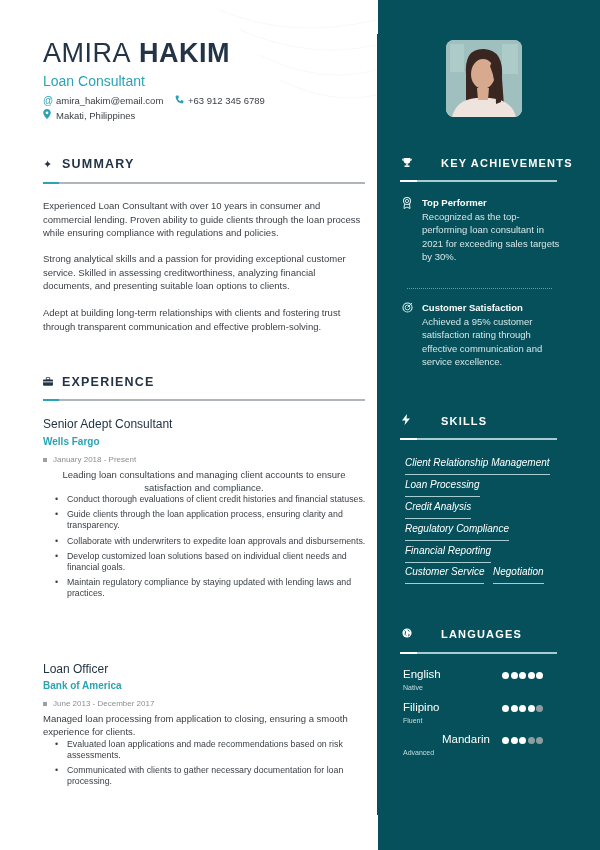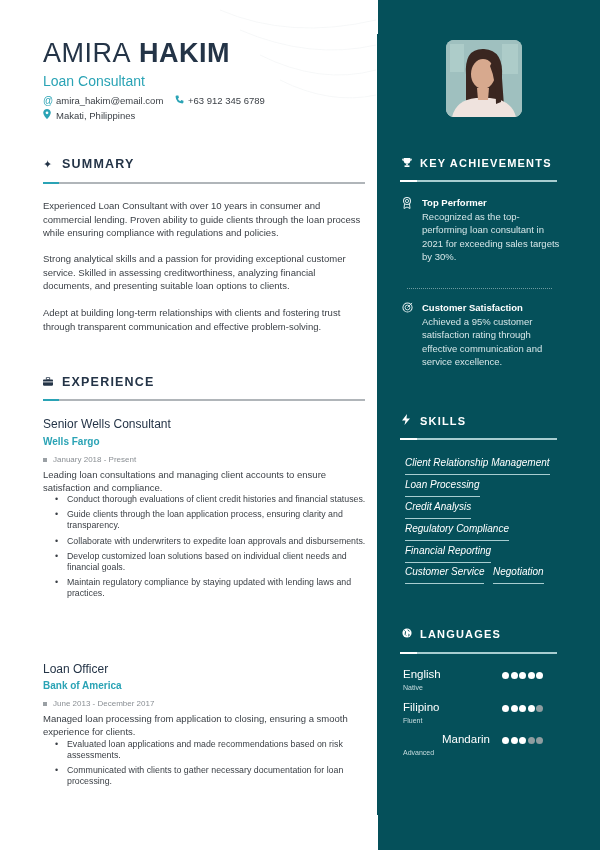--- a/index.html
+++ b/index.html
@@ -56,21 +56,21 @@
 
   
   .photo {
     position: absolute; left: 446px; top: 40px; width: 76px; height: 77px; border-radius: 8px; overflow: hidden;
     background: linear-gradient(180deg, #a9c6c4 0%, #8bb3b1 60%, #e9ddd6 100%);
   }
 
   
   .side-head { position: absolute; left: 402px; display: flex; align-items: center; }
   .side-head .ic { font-size: 10px; color: #ffffff; width: 18px; }
-  .side-head .title { font-size: 11px; font-weight: 700; letter-spacing: 1.2px; color: #ffffff; }
+  .side-head .title { font-size: 11px; font-weight: 700; letter-spacing: 1.2px; color: #ffffff; margin-left: 21px; }
   .side-rule { position: absolute; left: 400px; width: 157px; height: 1.5px; background: #a8cdd0; }
   .side-rule::before { content: ""; position: absolute; left: 0; top: -0.5px; width: 17px; height: 2.5px; background: #ffffff; }
 
   .ach { position: absolute; left: 402px; width: 160px; }
   .ach .ic { position: absolute; left: 0; top: 0; font-size: 10px; color: #dfecee; }
   .ach .t { position: absolute; left: 20px; top: 0; font-size: 9.5px; font-weight: 700; color: #ffffff; white-space: nowrap; }
   .ach .d { position: absolute; left: 20px; top: 13px; width: 140px; font-size: 9.5px; line-height: 13.3px; color: #d6e6e8; }
   .dotted { position: absolute; left: 407px; width: 145px; border-top: 1px dotted #6f9aa0; }
 
   .skill { position: absolute; font-size: 10px; color: #ffffff; border-bottom: 1px solid #a8cdd0; padding-bottom: 6px; white-space: nowrap; font-style: italic; }
@@ -152,27 +152,27 @@
       <svg width="10" height="9" viewBox="0 0 12 10">
           <rect x="0" y="2.5" width="12" height="7.5" rx="1" fill="#243447"></rect>
           <rect x="4" y="0" width="4" height="3" rx="0.5" fill="none" stroke="#243447" stroke-width="1"></rect>
           <rect x="0" y="5" width="12" height="1" fill="#fff"></rect>
         </svg>
     </span>
     <span class="title">EXPERIENCE</span>
   </div>
   <div class="sec-rule" style="top:399px;"></div>
 
-  <div class="job-title" style="top:417px;">Senior Wells Consultant</div>
+  <div class="job-title" style="top:417px;">Senior Adept Consultant</div>
   <div class="company" style="top:436px;">Wells Fargo</div>
   <div class="dates" style="top:455px;">
     <span class="ic"></span>
     <span>January 2018 - Present</span>
   </div>
-  <div class="job-desc" style="top:468px;">Leading loan consultations and managing client accounts to ensure satisfaction and compliance.</div>
+  <div class="job-desc" style="top:468px;text-align:center;">Leading loan consultations and managing client accounts to ensure satisfaction and compliance.</div>
   <ul class="bullets" style="top:494px;">
     <li>Conduct thorough evaluations of client credit histories and financial statuses.</li>
     <li>Guide clients through the loan application process, ensuring clarity and transparency.</li>
     <li>Collaborate with underwriters to expedite loan approvals and disbursements.</li>
     <li>Develop customized loan solutions based on individual client needs and financial goals.</li>
     <li>Maintain regulatory compliance by staying updated with lending laws and practices.</li>
   </ul>
 
   <div class="job-title" style="top:662px;">Loan Officer</div>
   <div class="company" style="top:680px;">Bank of America</div>

